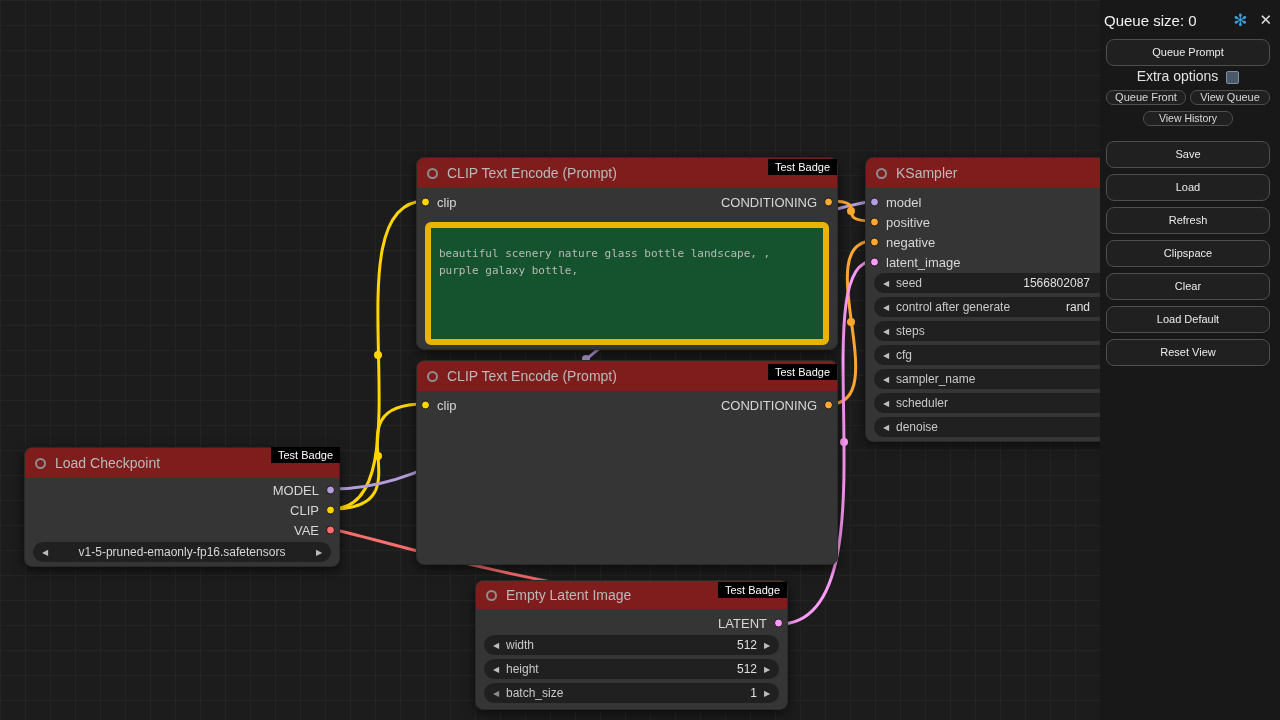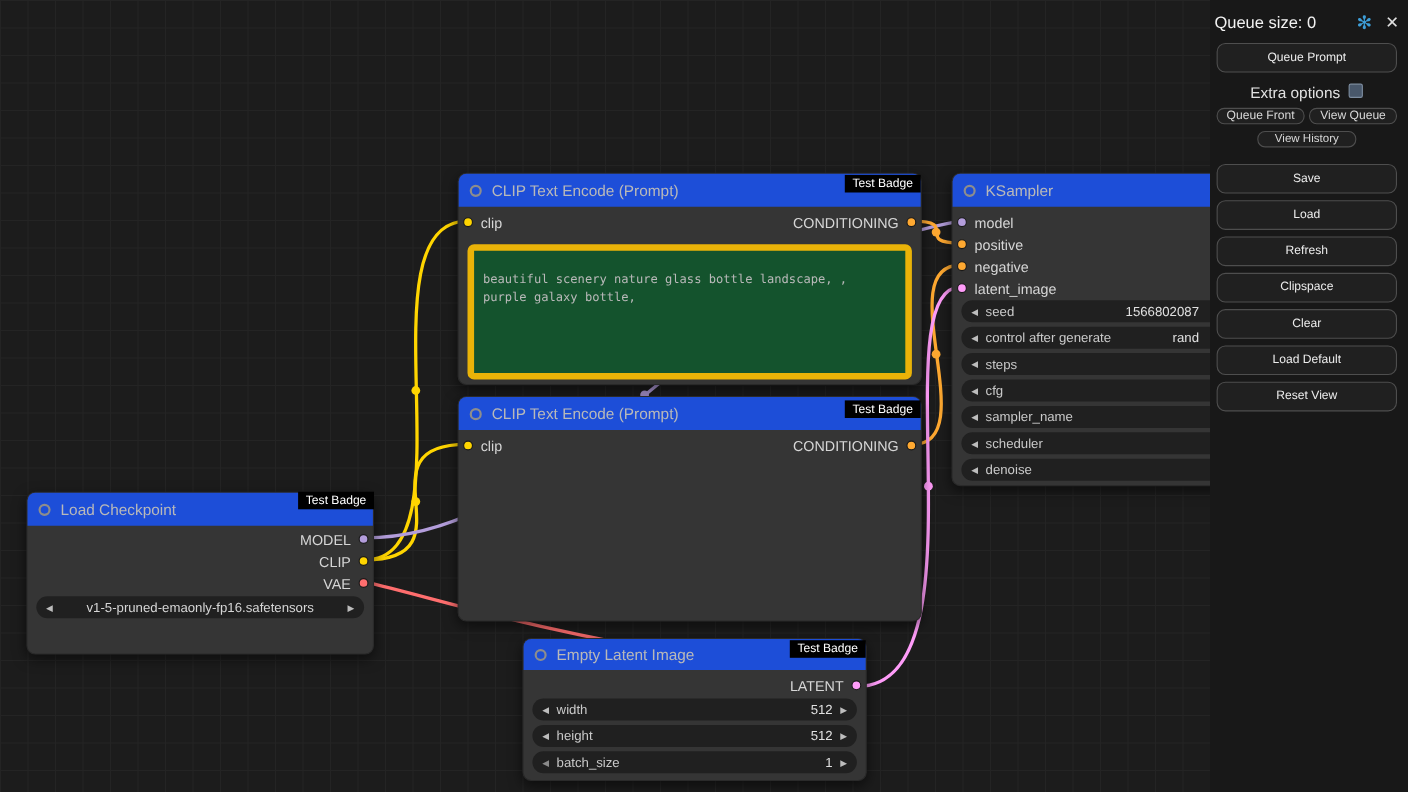--- a/index.html
+++ b/index.html
@@ -12,21 +12,21 @@
                      linear-gradient(90deg,#242424 1px, transparent 1px);
     background-size:25px 25px; }
 
   #wires { position:absolute; left:0; top:0; z-index:1; }
   #wires path { fill:none; stroke-width:3; stroke-linecap:round; }
 
   
   .node { position:absolute; background:#353535; border:1px solid #2a2a2a;
     border-radius:8px; box-shadow:0 4px 12px rgba(0,0,0,.55); z-index:2; }
   .node-header { height:30px; display:flex; align-items:center; gap:9px;
-    padding:0 10px; background:#1d4ed8; border-radius:7px 7px 0 0;
+    padding:0 10px; background:#7f1d1d; border-radius:7px 7px 0 0;
     color:#b9b9b9; font-size:14px; white-space:nowrap; overflow:hidden; }
   .title-dot { width:11px; height:11px; border-radius:50%;
     border:2px solid #8d8d8d; flex:0 0 auto; }
 
   .slot-row { position:relative; height:20px; display:flex; align-items:center;
     color:#d6d6d6; font-size:13px; }
   .slot-row.tall { height:28px; }
   .port { position:absolute; width:9px; height:9px; border-radius:50%;
     border:1px solid #191919; top:50%; transform:translateY(-50%); }
   .port.in  { left:4px; }
@@ -64,21 +64,21 @@
   .menu-top { display:flex; align-items:center; height:20px; }
   .queue-size { font-size:15px; color:#f2f2f2; }
   .gear { margin-left:auto; color:#3d9ed8; font-size:17px; cursor:pointer; }
   .close-x { margin-left:12px; color:#e0e0e0; font-size:15px; cursor:pointer; }
 
   .btn { background:#202020; border:1px solid #4e4e4e; border-radius:8px;
     color:#ececec; text-align:center; cursor:pointer; }
   .btn-large { width:164px; height:27px; line-height:25px; font-size:11px;
     margin:6px auto 0 auto; }
   .btn-qp { margin-top:9px; }
-  .extra-row { margin-top:10px; height:16px; display:flex; align-items:flex-start;
+  .extra-row { margin-top:2px; height:16px; display:flex; align-items:flex-end;
     justify-content:center; gap:8px; font-size:14px; color:#e2e2e2; }
   .checkbox { width:13px; height:13px; background:#49586b;
     border:1px solid #7d8da0; border-radius:2px; cursor:pointer; }
   .small-row { margin-top:6px; display:flex; gap:4px; padding:0 2px; }
   .btn-small { flex:1; height:15px; line-height:13px; font-size:11px;
     border-radius:7px; color:#d8d8d8; }
   .btn-history { margin:6px auto 0 auto; width:90px; height:15px;
     line-height:13px; font-size:10.5px; border-radius:7px; color:#d8d8d8; }
   .btn-save { margin-top:15px; }
 </style>
@@ -96,21 +96,21 @@
     <path d="M 830 404 C 895 404, 808 241, 873 241" stroke="#FFA931"></path>
     <path d="M 779 624 C 900 624, 800 261, 873 261" stroke="#FF9CF9"></path>
     <circle cx="378" cy="355" r="4" fill="#FFD500"></circle>
     <circle cx="378" cy="456" r="4" fill="#FFD500"></circle>
     <circle cx="586" cy="359" r="4" fill="#B39DDB"></circle>
     <circle cx="851" cy="211" r="4" fill="#FFA931"></circle>
     <circle cx="851" cy="322" r="4" fill="#FFA931"></circle>
     <circle cx="844" cy="442" r="4" fill="#FF9CF9"></circle>
   </svg>
 
-  <div class="node" style="left:24px; top:447px; width:316px; height:148px;">
+  <div class="node" style="left:24px; top:447px; width:316px; height:120px;">
     <div class="node-header">
       <span class="title-dot"></span>
       <span>Load Checkpoint</span>
     </div>
     <div class="slot-row" style="margin-top:2px;">
       <span class="out-label">MODEL</span>
       <span class="port out p-model"></span>
     </div>
     <div class="slot-row">
       <span class="out-label">CLIP</span>

